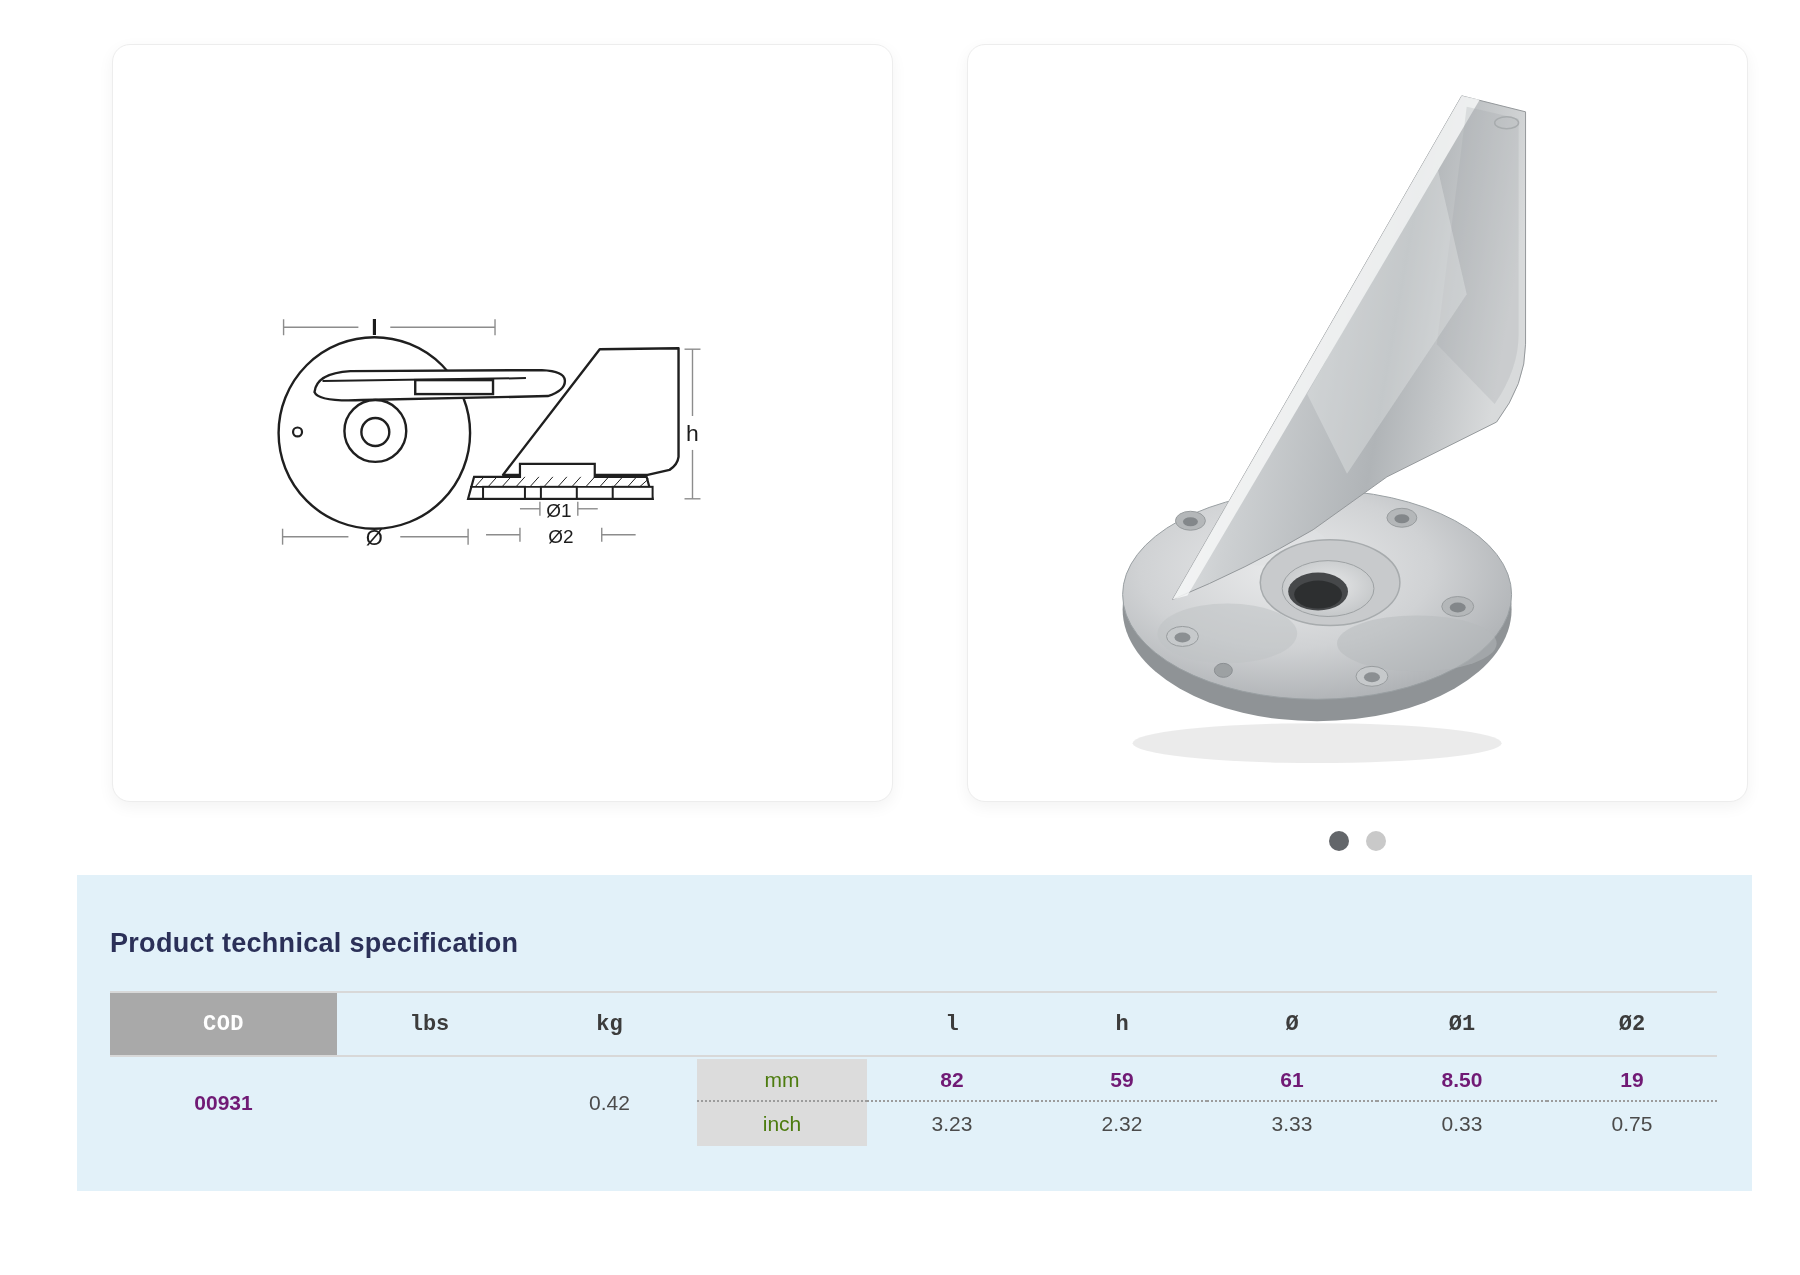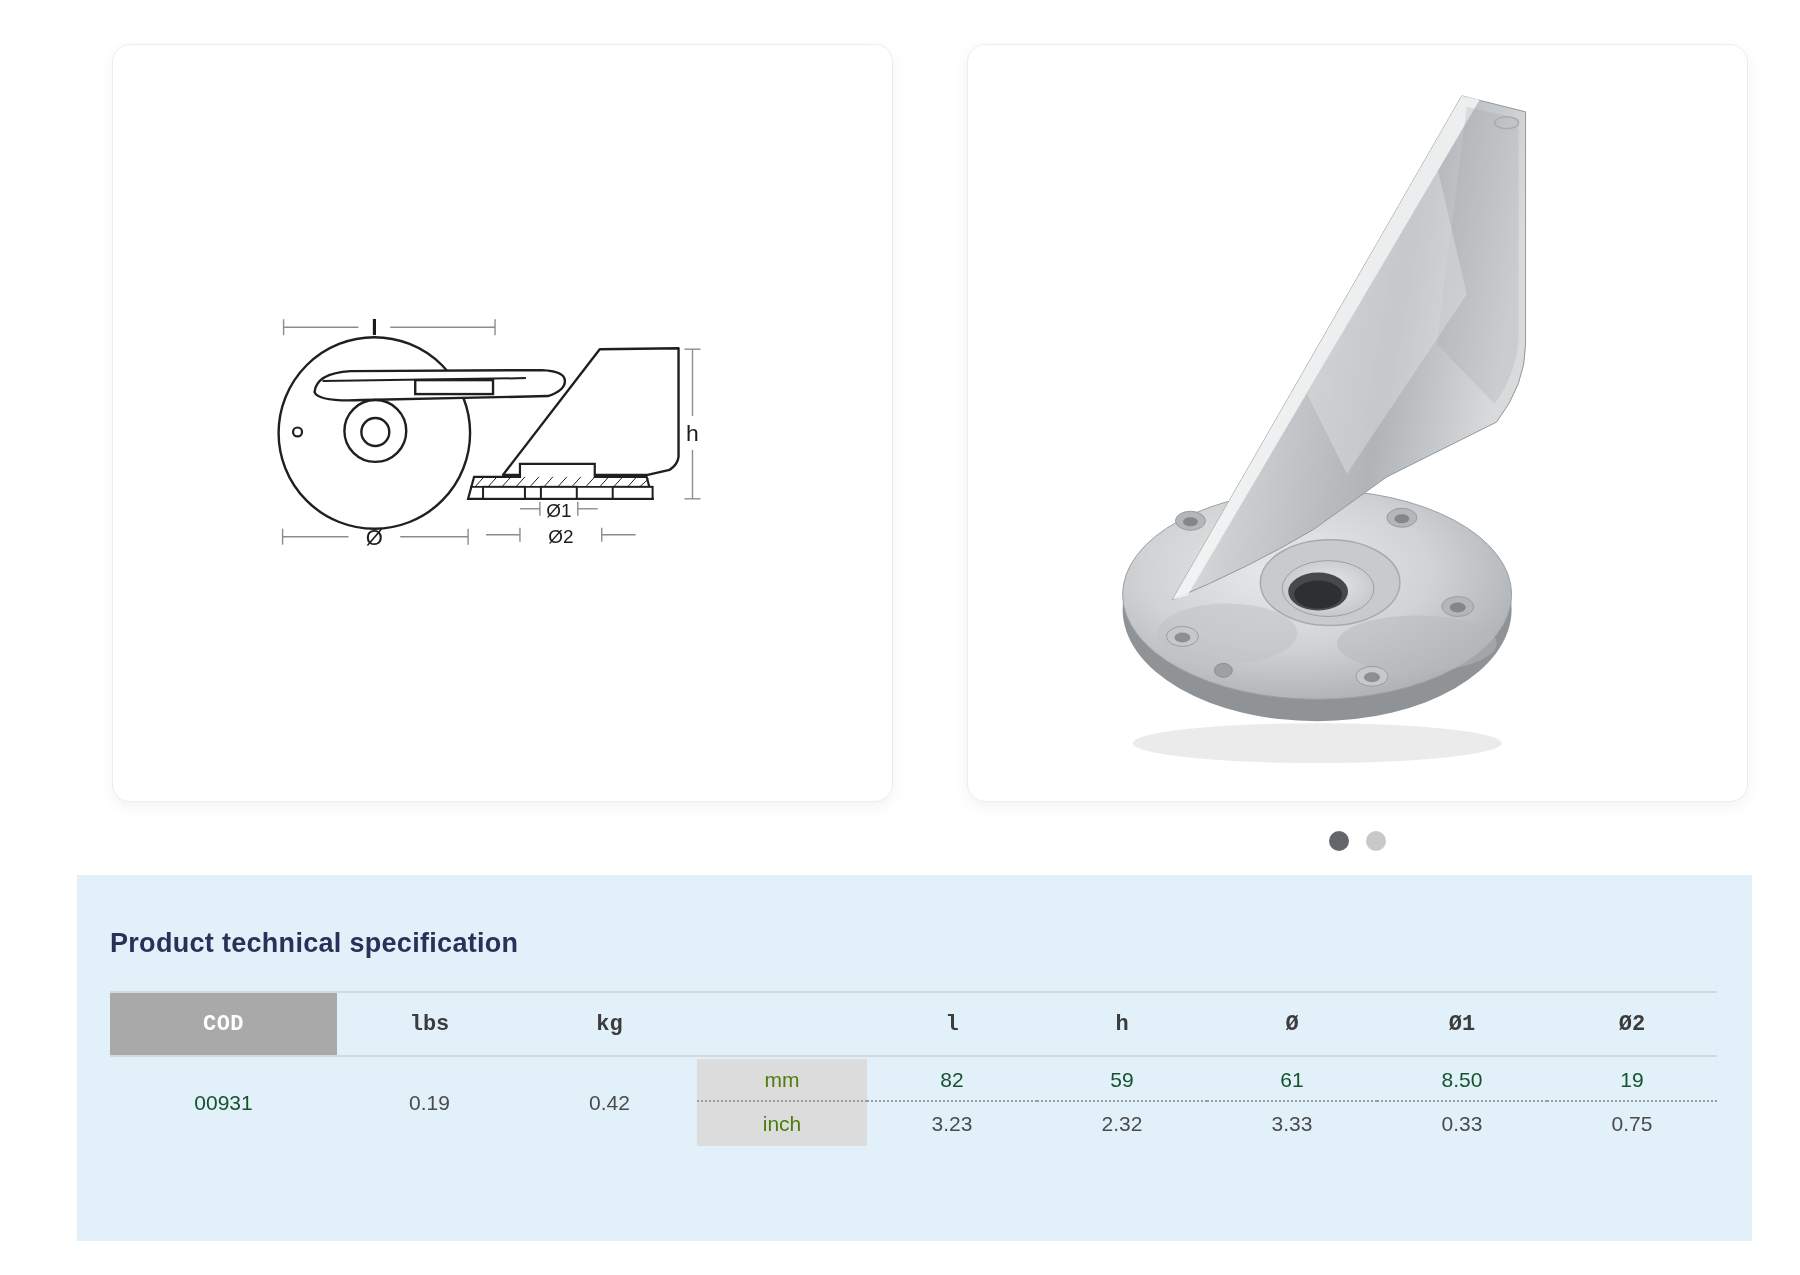--- a/index.html
+++ b/index.html
@@ -15,21 +15,21 @@
   .card-right { left:967px; }
   .card svg { display:block; width:100%; height:100%; }
 
   
   .dots { position:absolute; top:830px; left:967px; width:781px; height:22px;
           display:flex; justify-content:center; align-items:center; gap:17px; }
   .dot { width:20px; height:20px; border-radius:50%; background:#c9c9c9; cursor:pointer; }
   .dot.active { background:#63666a; }
 
   
-  .panel { position:absolute; left:77px; top:875px; width:1675px; height:366px;
+  .panel { position:absolute; left:77px; top:875px; width:1675px; height:316px;
            background:#e2f1f9; }
   .panel-title { padding:53px 0 0 33px; font-size:27px; font-weight:700;
                  color:#2b3058; letter-spacing:.3px; }
 
   .spec-table { margin:32px 0 0 33px; width:1607px; }
   .spec-head { display:grid;
                grid-template-columns:227px 185px 175px 170px repeat(5,170px);
                height:66px; align-items:stretch;
                border-top:2px solid #d8d8d8; border-bottom:2px solid #d8d8d8; }
   .hcell { display:flex; align-items:center; justify-content:center;
@@ -38,21 +38,21 @@
 
   .spec-body { display:grid;
                grid-template-columns:227px 185px 175px 170px repeat(5,170px);
                grid-template-rows:43px 44px; margin-top:2px; }
   .cell { display:flex; align-items:center; justify-content:center;
           font-size:21px; color:#4b4b4b; }
   .rspan { grid-row:1/3; }
   .r1 { grid-row:1; } .r2 { grid-row:2; }
   .c1{grid-column:1}.c2{grid-column:2}.c3{grid-column:3}.c4{grid-column:4}
   .c5{grid-column:5}.c6{grid-column:6}.c7{grid-column:7}.c8{grid-column:8}.c9{grid-column:9}
-  .bold { font-weight:400; color:#14532d; }
+  .bold { font-weight:700; color:#701a75; }
   .unit { background:#dcdcdc; color:#4d7c0f; }
   .dot-b { border-bottom:2px dotted #9c9c9c; }
 </style>
 </head>
 <body>
 
 <div class="stage">
 
   <div class="card card-left">
     <svg viewBox="0 0 781 758">
@@ -214,21 +214,20 @@
         <div class="hcell"></div>
         <div class="hcell">l</div>
         <div class="hcell">h</div>
         <div class="hcell">Ø</div>
         <div class="hcell">Ø1</div>
         <div class="hcell">Ø2</div>
       </div>
 
       <div class="spec-body">
         <div class="cell bold rspan c1">00931</div>
-        <div class="cell rspan c2">0.19</div>
         <div class="cell rspan c3">0.42</div>
 
         <div class="cell unit dot-b r1 c4">mm</div>
         <div class="cell unit r2 c4">inch</div>
 
         <div class="cell bold dot-b r1 c5">82</div>
         <div class="cell bold dot-b r1 c6">59</div>
         <div class="cell bold dot-b r1 c7">61</div>
         <div class="cell bold dot-b r1 c8">8.50</div>
         <div class="cell bold dot-b r1 c9">19</div>

